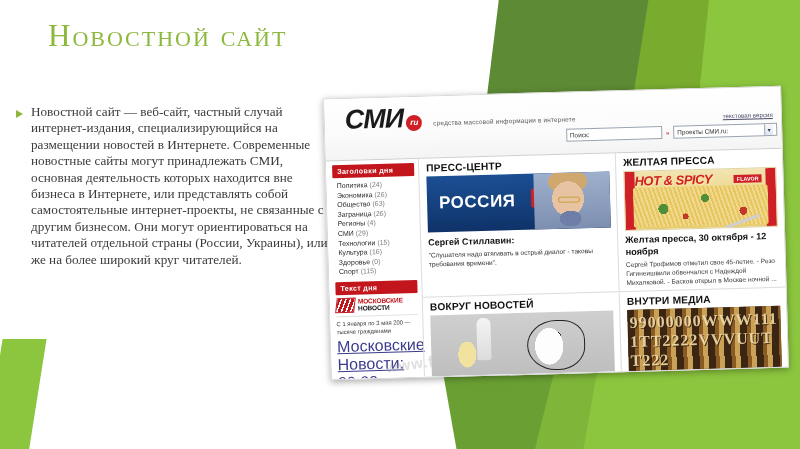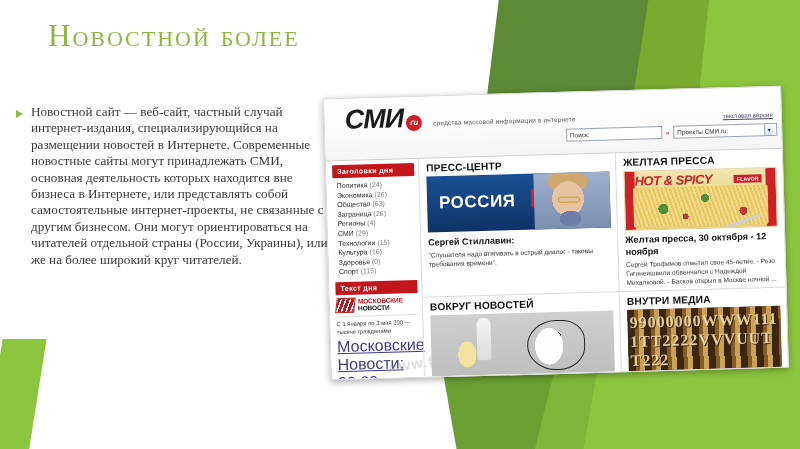--- a/index.html
+++ b/index.html
@@ -453,21 +453,21 @@
     <div class="shape g-mid"></div>
     <div class="shape g-light-tr"></div>
     <div class="shape g-right-strip"></div>
     <div class="shape g-white-wedge"></div>
     <div class="shape g-bottom-dark"></div>
     <div class="shape g-bottom-mid"></div>
     <div class="shape g-bottom-light"></div>
     <div class="shape g-left-stripe"></div>
   </div>
 
-  <div class="title">Новостной более</div>
+  <div class="title">Новостной сайт</div>
 
   <div class="body-block">
     <div class="bullet-marker"></div>
     <div class="bullet-text">Новостной сайт — веб-сайт, частный случай интернет-издания, специализирующийся на размещении новостей в Интернете. Современные новостные сайты могут принадлежать СМИ, основная деятельность которых находится вне бизнеса в Интернете, или представлять собой самостоятельные интернет-проекты, не связанные с другим бизнесом. Они могут ориентироваться на читателей отдельной страны (России, Украины), или же на более широкий круг читателей.</div>
   </div>
 
   <div class="shot-wrap">
     <div class="site">
 
       <div class="site-top">

